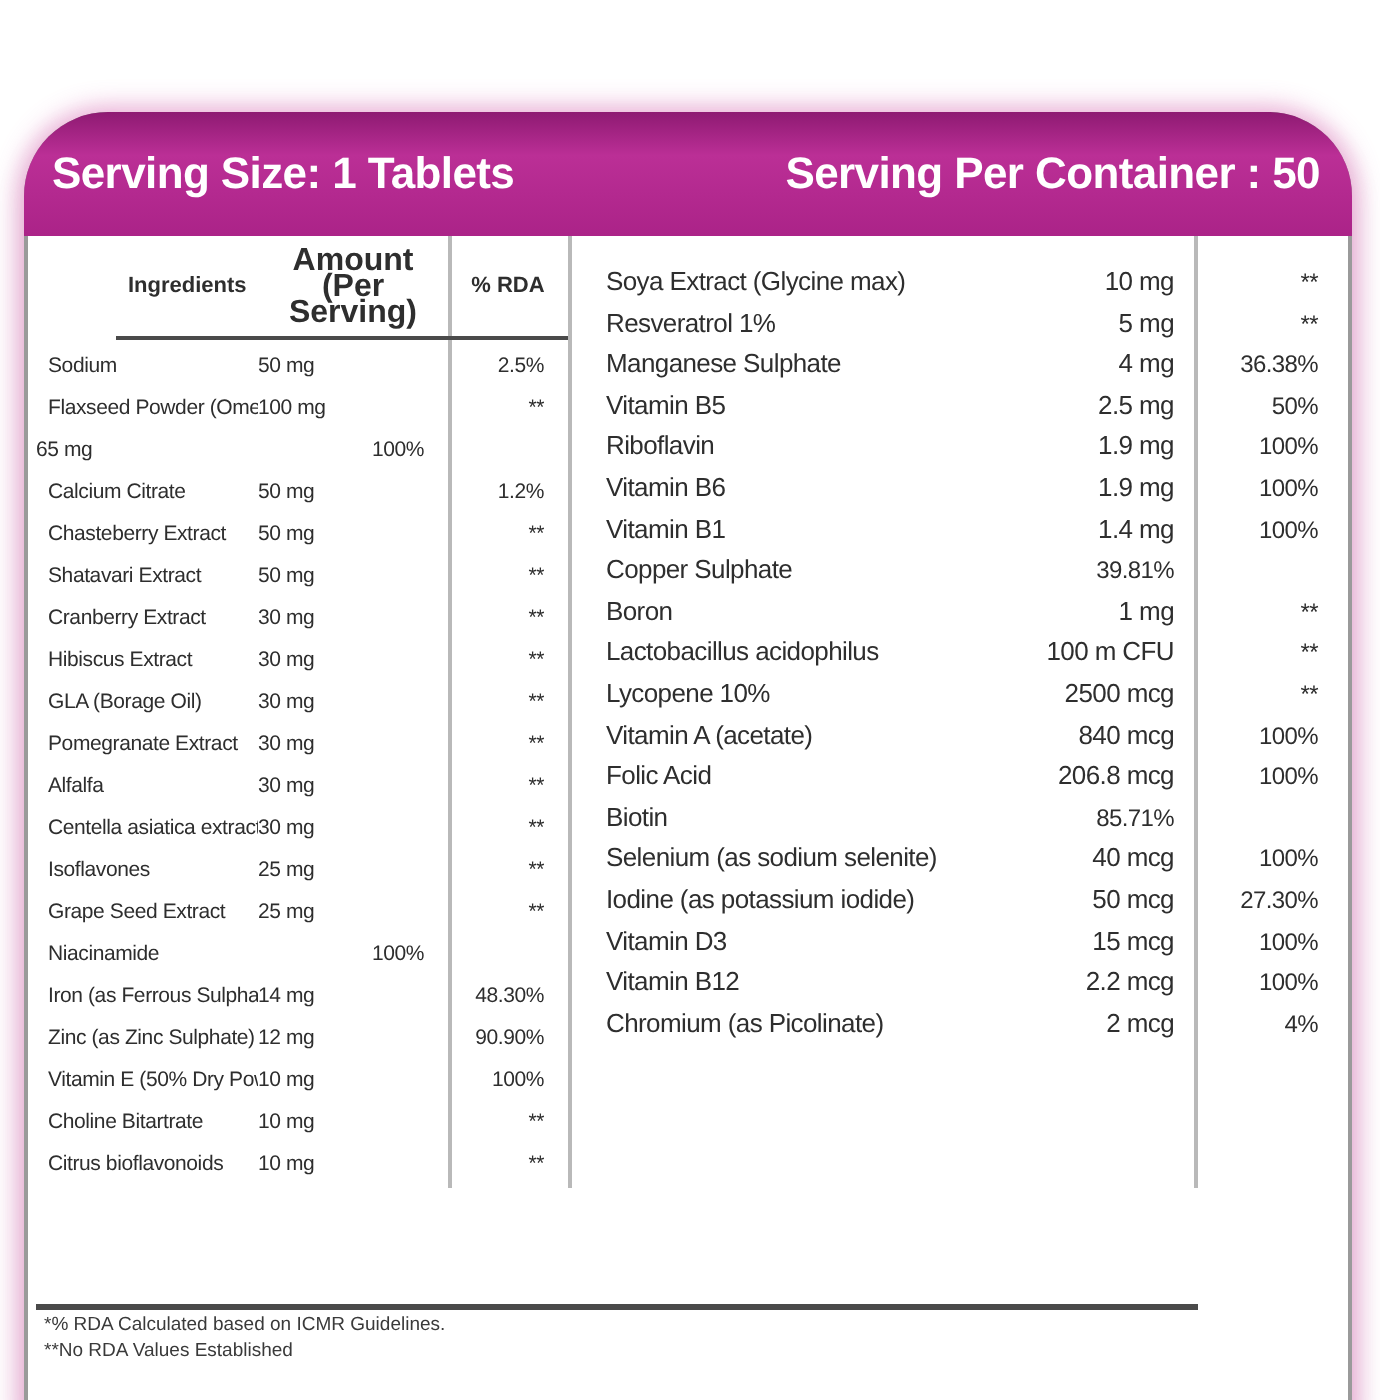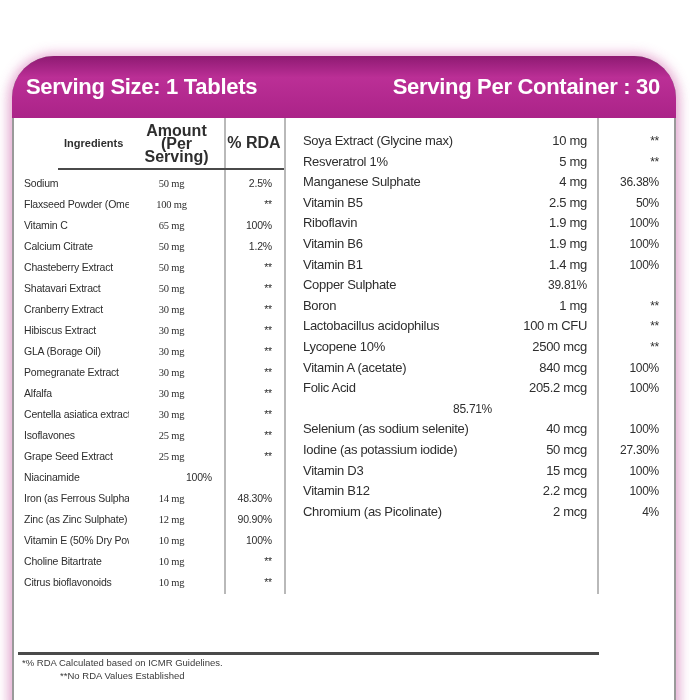--- a/index.html
+++ b/index.html
@@ -28,60 +28,60 @@
   .vdiv.d3{left:583px;}
 
   
   .left-table{position:absolute;left:4px;top:0;width:266px;}
   .lt-header{
     display:grid;grid-template-columns:1fr 95px 60px;align-items:center;
     height:50px;border-bottom:2.5px solid #4a4a4a;font-weight:bold;margin-left:40px;
   }
   .lt-header .h-ing{font-size:11px;padding-left:6px;}
   .lt-header .h-amt{font-size:16px;text-align:center;line-height:13px;}
-  .lt-header .h-rda{font-size:16px;text-align:center;}
+  .lt-header .h-rda{font-size:11px;text-align:center;}
   .lt-rows .lrow{
     display:grid;grid-template-columns:1fr 95px 60px;height:21px;line-height:21px;
     font-size:10.5px;letter-spacing:-0.2px;
   }
   .lt-rows{padding-top:3px;}
   .lrow .cell-name{padding-left:6px;white-space:nowrap;overflow:hidden;}
-  .lrow .cell-amount{text-align:center;padding-right:10px;font-family:Liberation Serif, serif;}
+  .lrow .cell-amount{text-align:left;padding-right:10px;}
   .lrow .cell-rda{text-align:right;padding-right:12px;}
 
   
   .right-table{position:absolute;left:283px;top:0;width:370px;}
   .rt-rows{padding-top:13px;}
   .rt-rows .rrow{
     display:grid;grid-template-columns:1fr 95px 72px;height:20.6px;line-height:20.6px;
     font-size:13px;letter-spacing:-0.3px;
   }
   .rrow .cell-name{padding-left:6px;white-space:nowrap;overflow:hidden;}
   .rrow .cell-amount{text-align:right;padding-right:8px;}
   .rrow .cell-rda{text-align:right;padding-right:8px;font-size:12px;}
 
   .bottom-rule{position:absolute;left:4px;top:534px;width:581px;height:3px;background:#4a4a4a;}
-  .footnotes{position:absolute;left:8px;top:539px;font-size:9.5px;line-height:12.5px;color:#3a3a3a;text-align:center;}
+  .footnotes{position:absolute;left:8px;top:539px;font-size:9.5px;line-height:12.5px;color:#3a3a3a;}
   .bottom-streak{
     position:absolute;left:22px;bottom:-3px;width:115px;height:5px;border-radius:3px;
     background:#b5258f;filter:blur(1.5px);
   }
   .bottom-streak2{
     position:absolute;left:300px;bottom:-4px;width:270px;height:3px;border-radius:3px;
     background:#9a9a9a;filter:blur(1.5px);opacity:.6;
   }
 </style>
 </head>
 <body>
 
 <div class="label-card">
 
   <div class="band">
     <span>Serving Size: 1 Tablets</span>
-    <span>Serving Per Container : 30</span>
+    <span>Serving Per Container : 50</span>
   </div>
 
   <div class="tables">
     <div class="vdiv d1"></div>
     <div class="vdiv d2"></div>
     <div class="vdiv d3"></div>
 
     <div class="left-table">
       <div class="lt-header">
         <span class="h-ing">Ingredients</span>
@@ -96,21 +96,20 @@
             <span class="cell-name">Sodium</span>
             <span class="cell-amount">50 mg</span>
             <span class="cell-rda">2.5%</span>
           </div>
           <div class="lrow">
             <span class="cell-name">Flaxseed Powder (Omega 3)</span>
             <span class="cell-amount">100 mg</span>
             <span class="cell-rda">**</span>
           </div>
           <div class="lrow">
-            <span class="cell-name">Vitamin C</span>
             <span class="cell-amount">65 mg</span>
             <span class="cell-rda">100%</span>
           </div>
           <div class="lrow">
             <span class="cell-name">Calcium Citrate</span>
             <span class="cell-amount">50 mg</span>
             <span class="cell-rda">1.2%</span>
           </div>
           <div class="lrow">
             <span class="cell-name">Chasteberry Extract</span>
@@ -250,24 +249,25 @@
             <span class="cell-amount">2500 mcg</span>
             <span class="cell-rda">**</span>
           </div>
           <div class="rrow">
             <span class="cell-name">Vitamin A (acetate)</span>
             <span class="cell-amount">840 mcg</span>
             <span class="cell-rda">100%</span>
           </div>
           <div class="rrow">
             <span class="cell-name">Folic Acid</span>
-            <span class="cell-amount">205.2 mcg</span>
-            <span class="cell-rda">100%</span>
-          </div>
-          <div class="rrow">
+            <span class="cell-amount">206.8 mcg</span>
+            <span class="cell-rda">100%</span>
+          </div>
+          <div class="rrow">
+            <span class="cell-name">Biotin</span>
             <span class="cell-rda">85.71%</span>
           </div>
           <div class="rrow">
             <span class="cell-name">Selenium (as sodium selenite)</span>
             <span class="cell-amount">40 mcg</span>
             <span class="cell-rda">100%</span>
           </div>
           <div class="rrow">
             <span class="cell-name">Iodine (as potassium iodide)</span>
             <span class="cell-amount">50 mcg</span>

